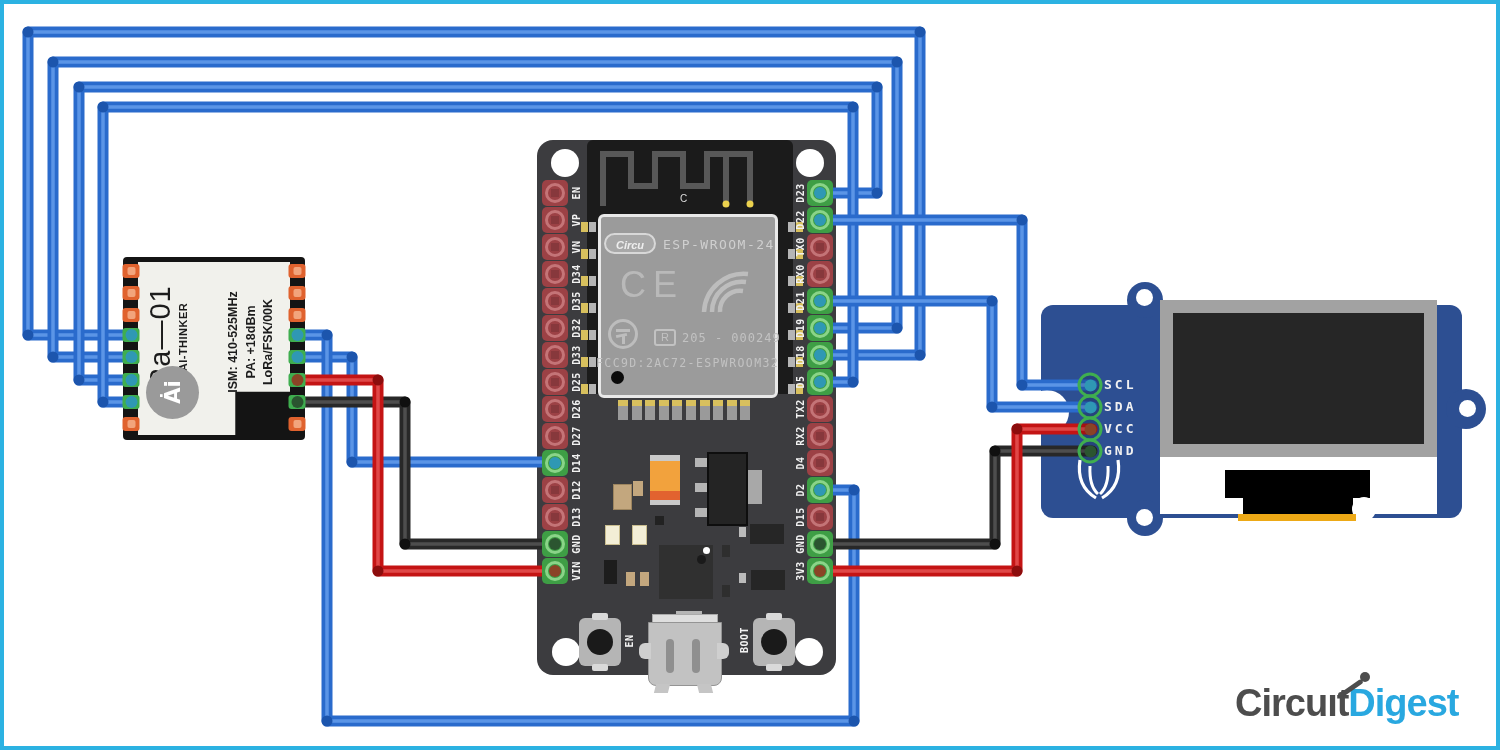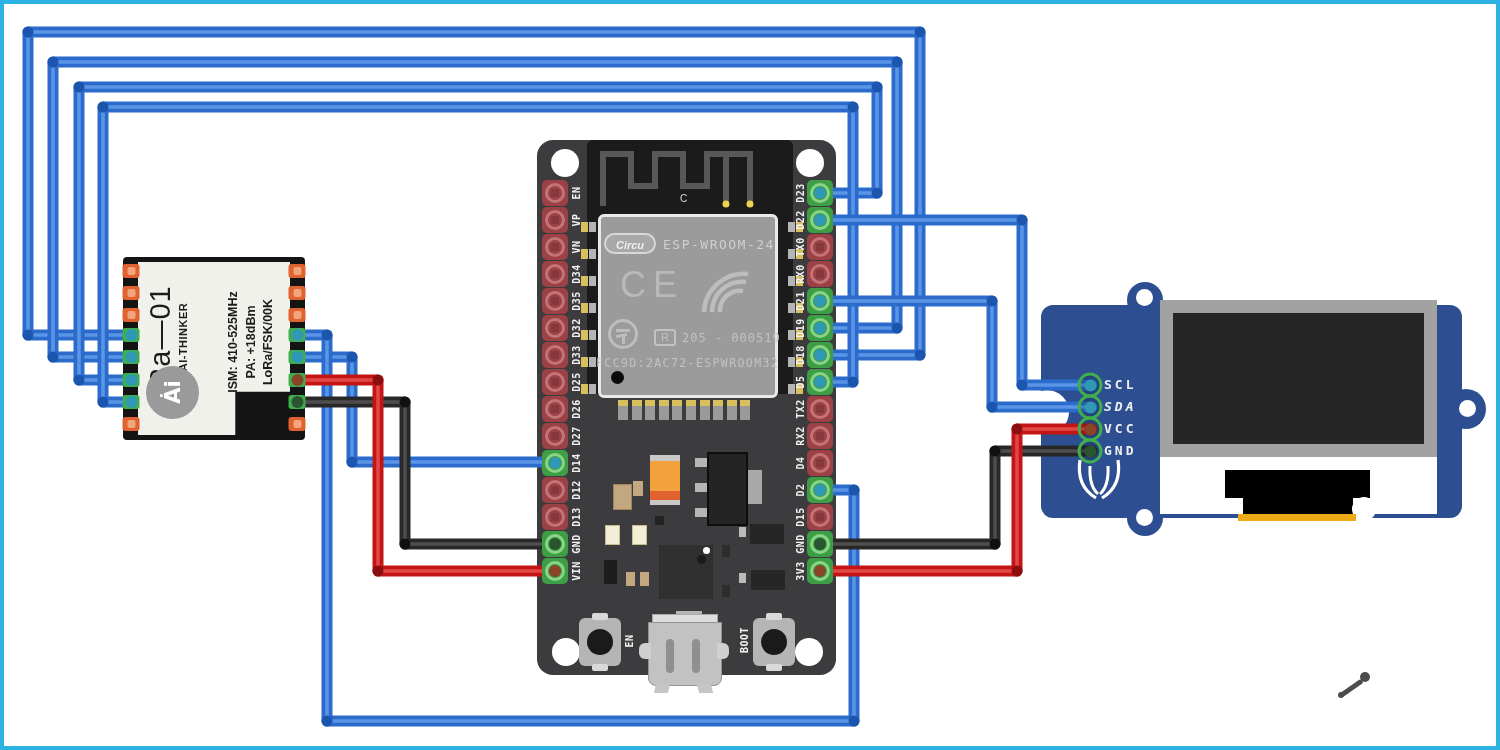--- a/index.html
+++ b/index.html
@@ -113,21 +113,21 @@
     <path d="M 6 46 A 40 40 0 0 1 50 8" fill="none" stroke="#bdbdbd" stroke-width="4.5"></path>
     <path d="M 14 46 A 30 30 0 0 1 48 16" fill="none" stroke="#bdbdbd" stroke-width="4.5"></path>
     <path d="M 22 46 A 20 20 0 0 1 45 25" fill="none" stroke="#bdbdbd" stroke-width="4.5"></path>
   </svg>
   <div class="abs" id="giteki">
     <div class="abs" style="left:5px;top:7px;width:14px;height:3px;background:#bdbdbd;"></div>
     <div class="abs" style="left:5px;top:12px;width:11px;height:3px;background:#bdbdbd;transform:rotate(-12deg);"></div>
     <div class="abs" style="left:11px;top:13px;width:3px;height:9px;background:#bdbdbd;"></div>
   </div>
   <div class="abs" id="r-box">R</div>
-  <div class="abs" id="cert-num">205 - 000519</div>
+  <div class="abs" id="cert-num">205 - 000249</div>
   <div class="abs" id="fcc-line">FCC9D:2AC72-ESPWROOM32</div>
   <div class="abs" id="pin1-dot"></div>
 
   <div id="castellations">
       <div class="cmp" style="left: 618px; top: 400px; width: 10px; height: 20px; background: rgb(154, 154, 154);">
         <div style="position: absolute; left: 0px; top: 0px; width: 10px; height: 6px; background: rgb(216, 192, 94);"></div>
       </div>
       <div class="cmp" style="left: 631.6px; top: 400px; width: 10px; height: 20px; background: rgb(154, 154, 154);">
         <div style="position: absolute; left: 0px; top: 0px; width: 10px; height: 6px; background: rgb(216, 192, 94);"></div>
       </div>
@@ -286,21 +286,21 @@
   <div class="hole" style="left:1352px;top:497px;width:24px;height:24px;"></div>
   <div class="abs" style="left:1238px;top:514px;width:118px;height:7px;background:#eda916;"></div>
   <svg class="abs" style="left:1072px;top:458px;" width="54" height="46">
     <path d="M 8 2 Q 4 28 24 40" fill="none" stroke="#fff" stroke-width="3.2"></path>
     <path d="M 46 2 Q 50 28 30 40" fill="none" stroke="#fff" stroke-width="3.2"></path>
     <path d="M 18 8 Q 17 28 26 36" fill="none" stroke="#fff" stroke-width="3"></path>
     <path d="M 36 8 Q 37 28 28 36" fill="none" stroke="#fff" stroke-width="3"></path>
   </svg>
   <div id="oled-labels">
       <div class="oled-label" style="left: 1104px; top: 377px;">SCL</div>
-      <div class="oled-label" style="left: 1104px; top: 399px; font-style: italic;">SDA</div>
+      <div class="oled-label" style="left: 1104px; top: 399px;">SDA</div>
       <div class="oled-label" style="left: 1104px; top: 421px;">VCC</div>
       <div class="oled-label" style="left: 1104px; top: 443px;">GND</div>
     </div>
 
   <svg id="svg-wires" width="1500" height="750" viewBox="0 0 1500 750">
       <g>
         <polyline points="820,355 920,355 920,32 28,32 28,335 133,335" fill="none" stroke="#2a6bcc" stroke-width="11" stroke-linecap="round" stroke-linejoin="round"></polyline>
         <polyline points="820,355 920,355 920,32 28,32 28,335 133,335" fill="none" stroke="#5b95e6" stroke-width="3.5" stroke-linecap="round" stroke-linejoin="round"></polyline>
         <circle cx="920" cy="355" r="5.5" fill="#1c55ad"></circle>
         <circle cx="920" cy="32" r="5.5" fill="#1c55ad"></circle>
@@ -529,18 +529,21 @@
         <span class="core core-blue"></span>
       </div>
       <div class="oledpin" style="left: 1090px; top: 429px;">
         <span class="core core-red"></span>
       </div>
       <div class="oledpin" style="left: 1090px; top: 451px;">
         <span class="core core-black"></span>
       </div>
     </div>
 
+  <div class="abs" id="logo">
+    <span style="color:#4d4d4d;">Circu</span><span style="color:#4d4d4d;">ı</span><span style="color:#4d4d4d;">t</span><span style="color:#29a8e0;">Digest</span>
+  </div>
   <div class="abs" style="left:1341px;top:693px;width:26px;height:5px;background:#4d4d4d;border-radius:3px;transform:rotate(-35deg);transform-origin:left center;"></div>
   <div class="abs" style="left:1360px;top:672px;width:10px;height:10px;border-radius:50%;background:#4d4d4d;"></div>
   <div class="abs" style="left:1338px;top:692px;width:6px;height:6px;border-radius:50%;background:#4d4d4d;"></div>
 
   <div id="frame"></div>
 </div>
 
 </body></html>

